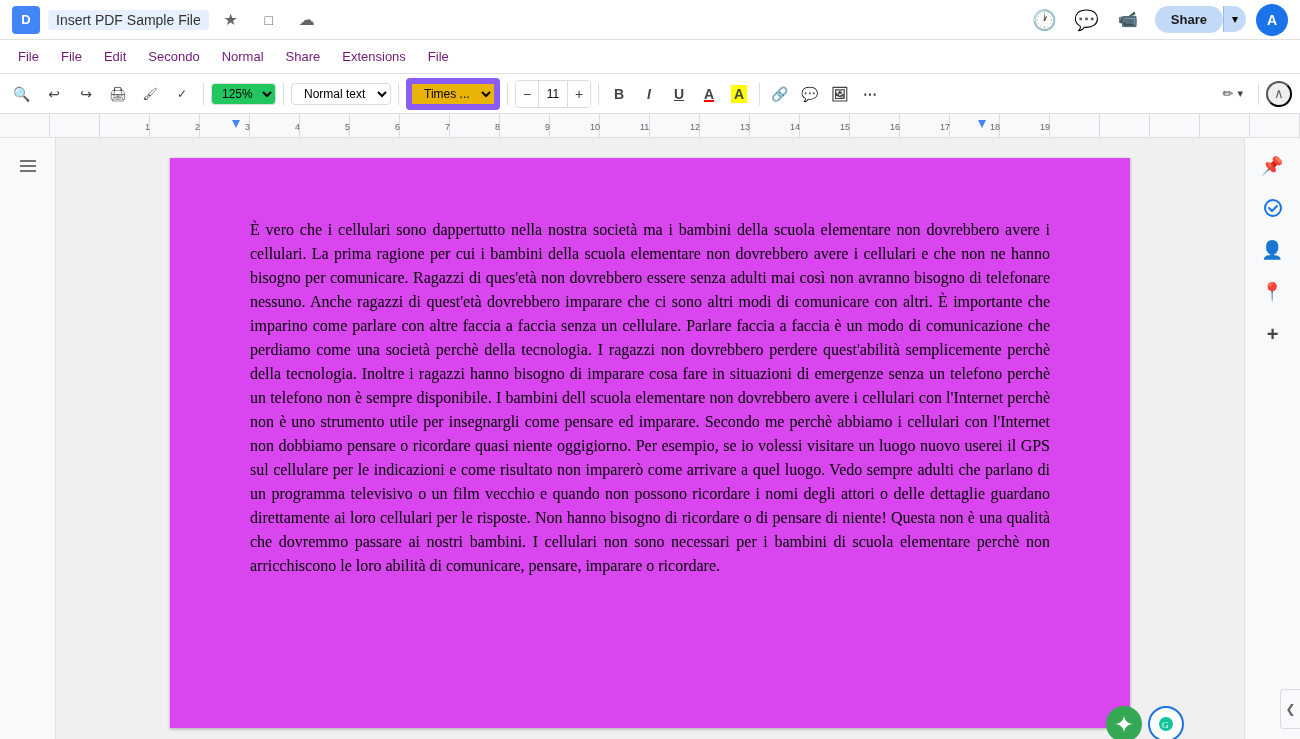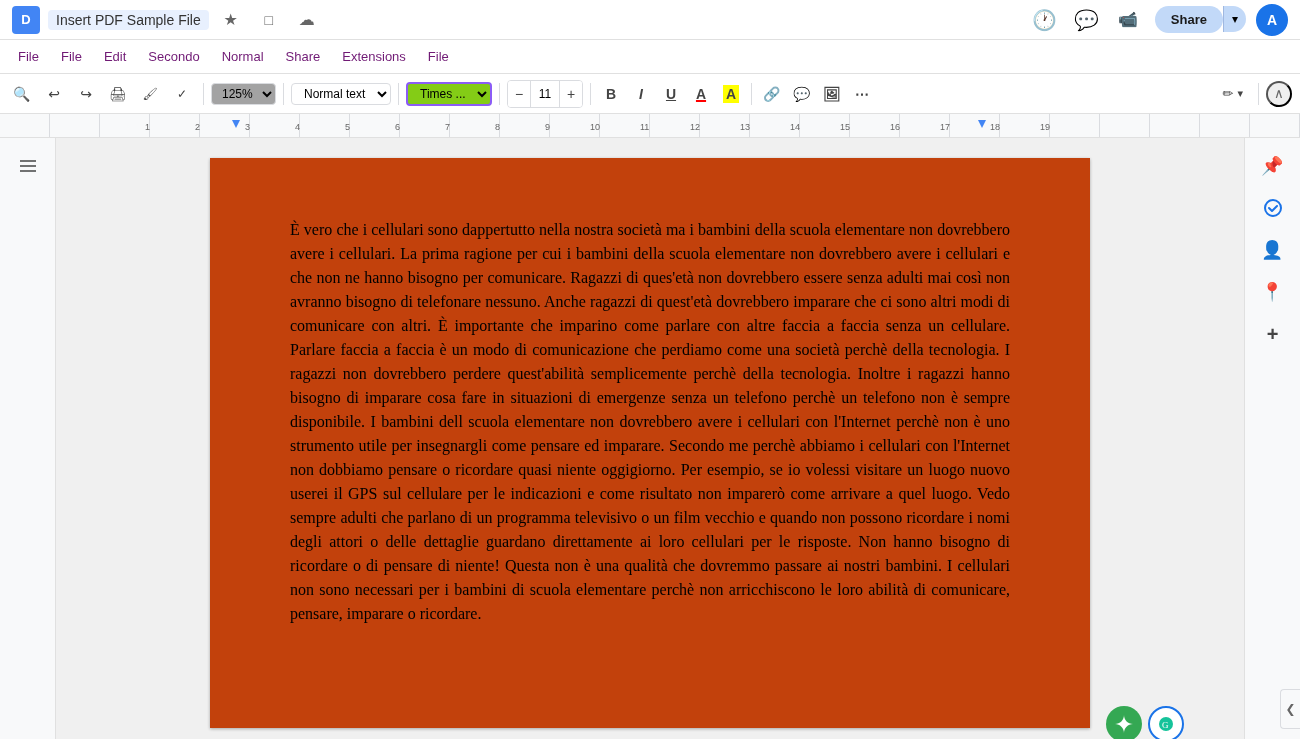--- a/index.html
+++ b/index.html
@@ -87,31 +87,31 @@
       width: 28px; height: 28px;
       display: flex; align-items: center; justify-content: center;
       border-radius: 4px; cursor: pointer; font-size: 14px; color: #444;
       border: none; background: transparent;
     }
     .toolbar .separator {
       width: 1px; height: 22px; background: #dadce0; margin: 0 3px;
     }
     .toolbar .zoom-select {
       border: 1px solid #dadce0; border-radius: 4px;
-      padding: 2px 6px; font-size: 12px; cursor: pointer; background: #a3a3a3;
+      padding: 2px 6px; font-size: 12px; cursor: pointer; background: #22c55e;
       min-width: 60px;
     }
     .toolbar .style-select {
       border: 1px solid #dadce0; border-radius: 4px;
       padding: 2px 8px; font-size: 12px; cursor: pointer; background: white;
       min-width: 100px;
     }
     .toolbar .font-select {
-      border: 2px solid #8b5cf6; border-radius: 4px;
-      padding: 2px 8px; font-size: 12px; cursor: pointer; background: #84cc16;
+      border: 6px solid #8b5cf6; border-radius: 4px;
+      padding: 2px 8px; font-size: 12px; cursor: pointer; background: #eab308;
       min-width: 80px;
     }
     .font-size-control {
       display: flex; align-items: center; border: 1px solid #dadce0; border-radius: 4px;
       overflow: hidden;
     }
     .font-size-btn {
       width: 22px; height: 26px;
       display: flex; align-items: center; justify-content: center;
       cursor: pointer; background: white; border: none; font-size: 14px; color: #444;
@@ -159,22 +159,22 @@
       display: flex; align-items: center; justify-content: center;
       border-radius: 50%; cursor: pointer; color: #444; font-size: 16px; margin-bottom: 4px;
     }
 
     
     .doc-area {
       flex: 1; overflow-y: auto; background: #f0f0f0;
       display: flex; flex-direction: column; align-items: center; padding: 20px 0;
     }
     .page {
-      background: #c2410c;
-      width: 880px;
+      background: #d946ef;
+      width: 960px;
       min-height: 570px;
       box-shadow: 0 1px 3px rgba(0,0,0,0.3);
       padding: 60px 80px;
       position: relative;
     }
     .page-text {
       font-family: 'Times New Roman', Times, serif;
       font-size: 12pt;
       line-height: 1.5;
       color: #000;

